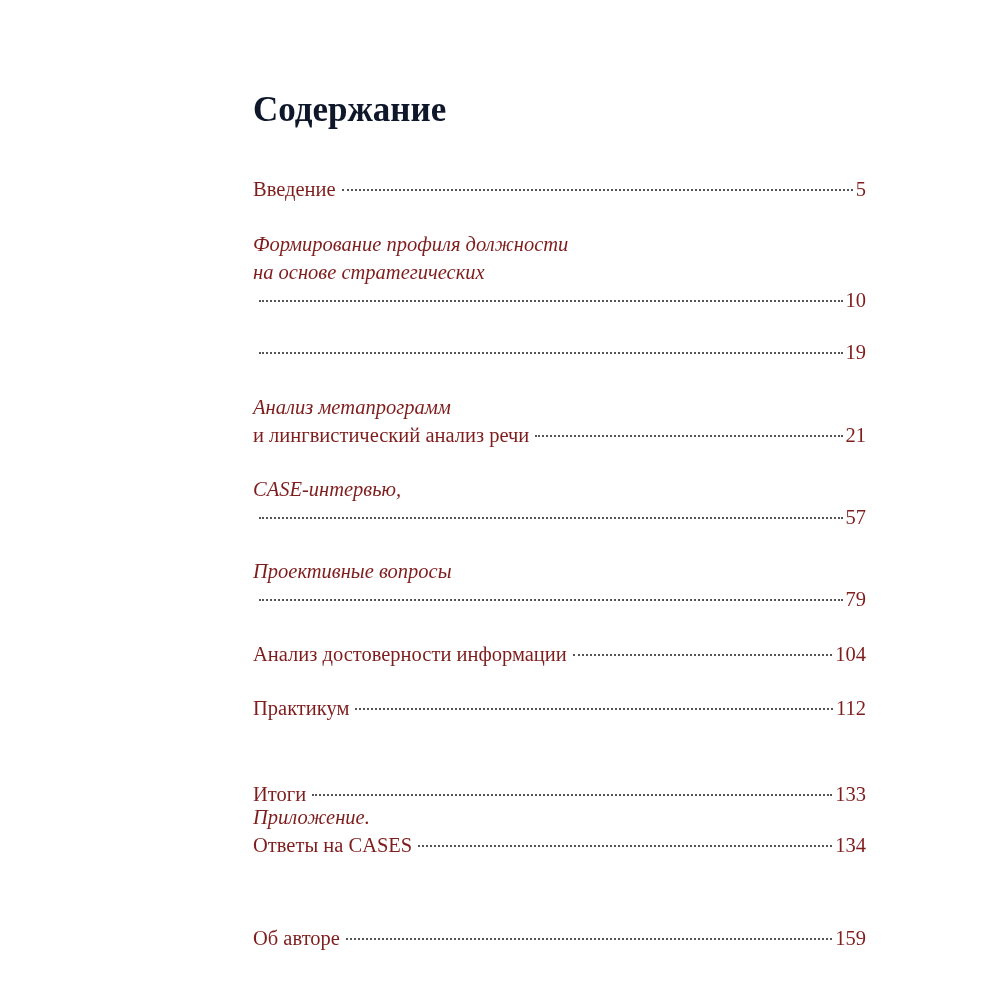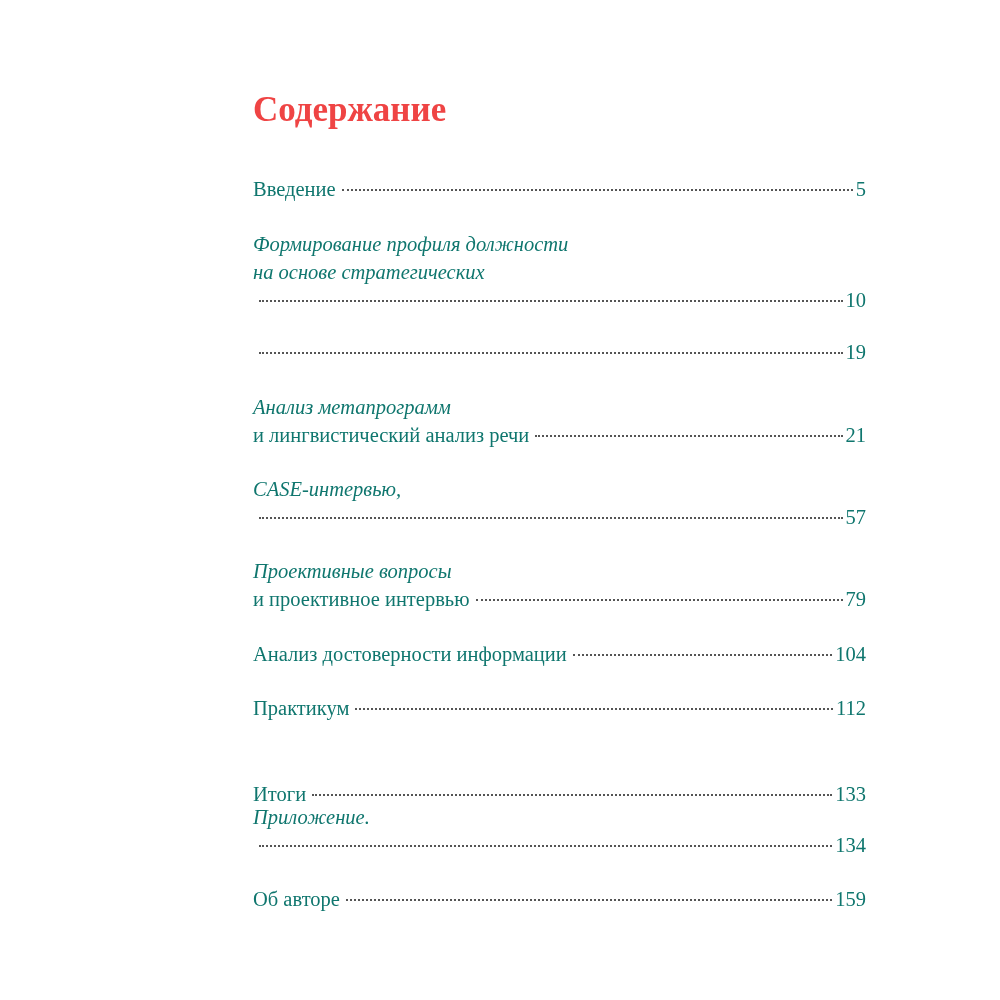--- a/index.html
+++ b/index.html
@@ -19,37 +19,37 @@
       position: absolute;
       left: 253px;
       top: 88px;
       width: 613px;
     }
     .toc-title {
       font-family: "Liberation Serif", "DejaVu Serif", serif;
       font-weight: bold;
       font-size: 35px;
       line-height: 44px;
-      color: #ef4444;
+      color: #0f172a;
       margin: 0;
       letter-spacing: 0px;
     }
     .toc-list {
       position: absolute;
       left: 0;
       width: 613px;
       top: 0;
     }
     .toc-entry {
       position: absolute;
       left: 0;
       width: 613px;
       font-size: 20.5px;
       line-height: 28px;
-      color: #0f766e;
+      color: #7f1d1d;
     }
     .toc-line {
       display: block;
       white-space: nowrap;
       font-style: italic;
     }
     .toc-last {
       display: flex;
       align-items: baseline;
       white-space: nowrap;
@@ -115,21 +115,20 @@
       <span class="toc-line">CASE-интервью,</span>
       <div class="toc-last">
         <span class="leader"></span>
         <span class="page-num">57</span>
       </div>
     </div>
 
     <div class="toc-entry" style="top:469px;">
       <span class="toc-line">Проективные вопросы</span>
       <div class="toc-last">
-        <span class="text">и проективное интервью</span>
         <span class="leader"></span>
         <span class="page-num">79</span>
       </div>
     </div>
 
     <div class="toc-entry" style="top:552px;">
       <div class="toc-last">
         <span class="text">Анализ достоверности информации</span>
         <span class="leader"></span>
         <span class="page-num">104</span>
@@ -148,26 +147,27 @@
       <div class="toc-last">
         <span class="text">Итоги</span>
         <span class="leader"></span>
         <span class="page-num">133</span>
       </div>
     </div>
 
     <div class="toc-entry" style="top:715px;">
       <span class="toc-line">Приложение.</span>
       <div class="toc-last">
+        <span class="text">Ответы на CASES</span>
         <span class="leader"></span>
         <span class="page-num">134</span>
       </div>
     </div>
 
-    <div class="toc-entry" style="top:797px;">
+    <div class="toc-entry" style="top:836px;">
       <div class="toc-last">
         <span class="text">Об авторе</span>
         <span class="leader"></span>
         <span class="page-num">159</span>
       </div>
     </div>
 
   </div>
 </div>
 

